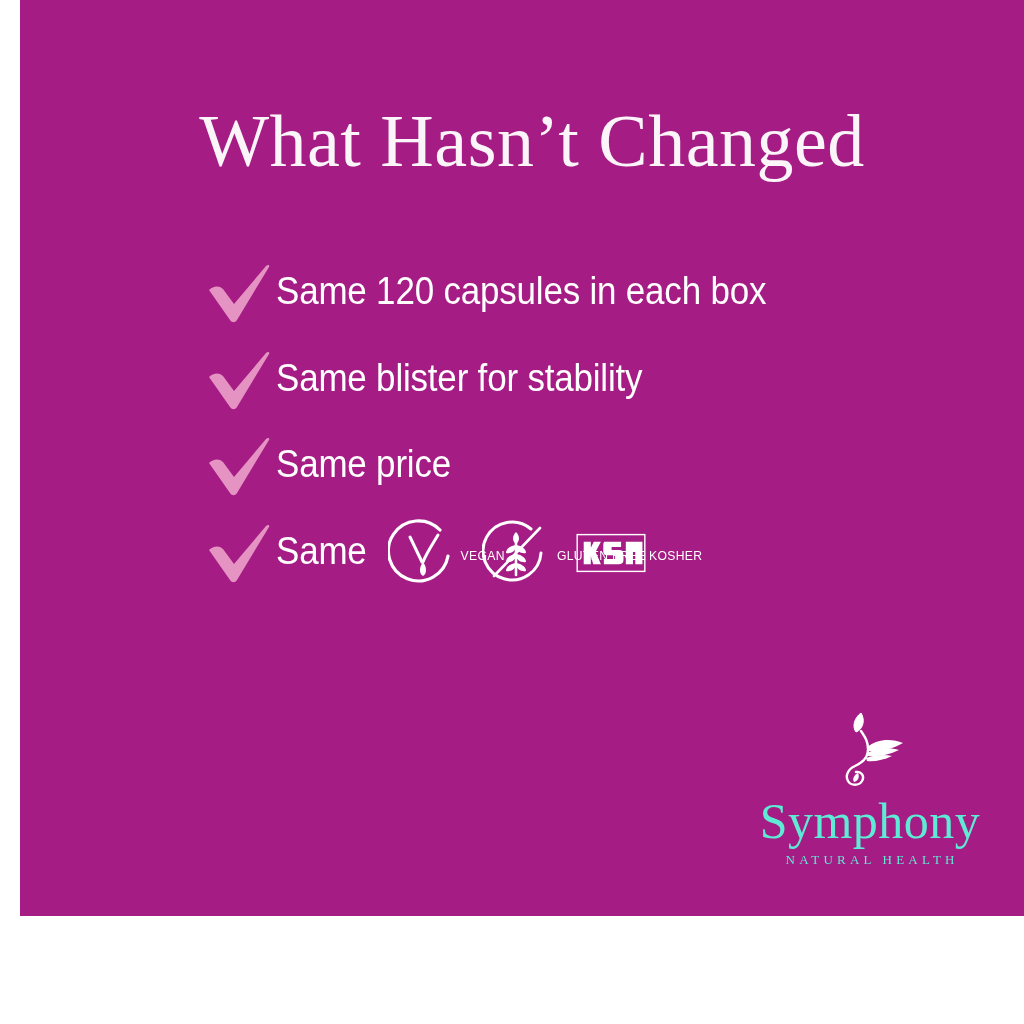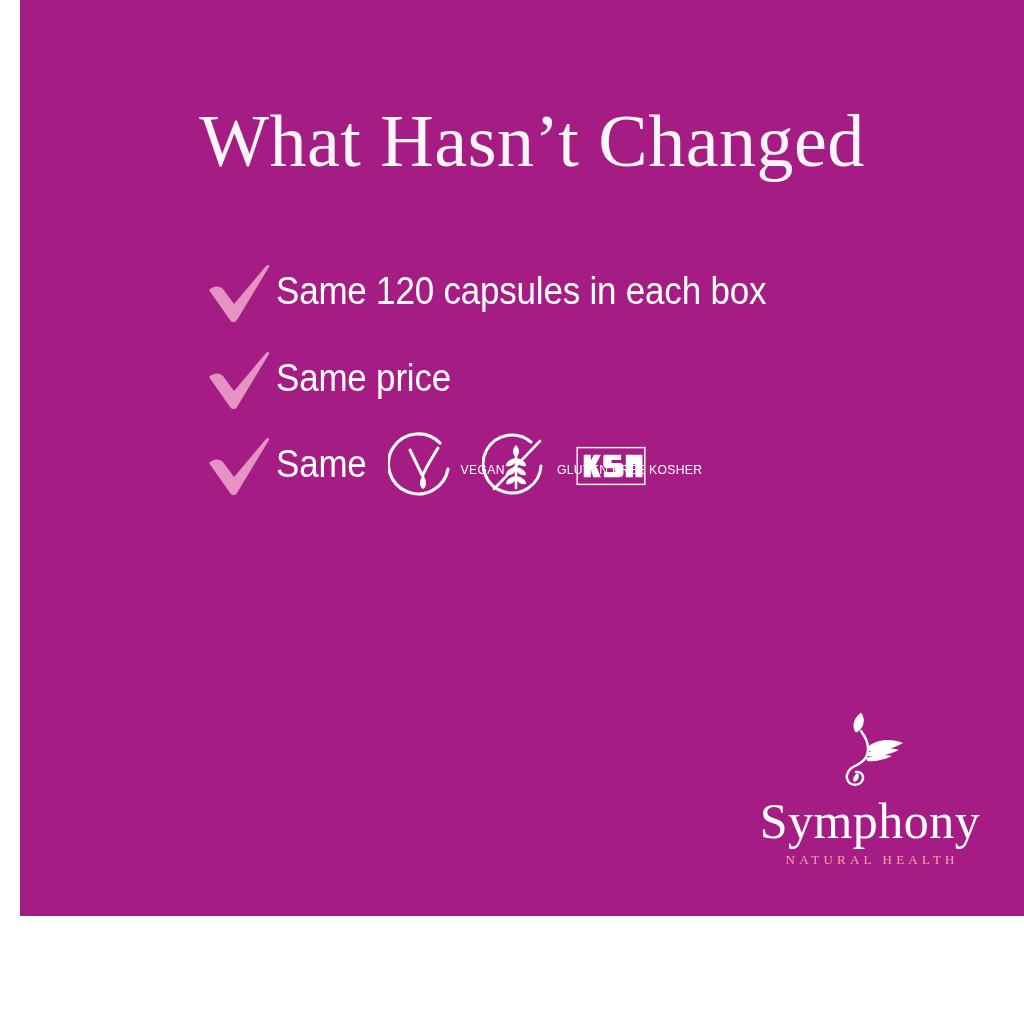--- a/index.html
+++ b/index.html
@@ -122,30 +122,30 @@
     flex-direction: column;
     align-items: center;
   }
   .logo-mark {
     width: 86px;
     height: 86px;
   }
   .logo-mark svg { display: block; width: 86px; height: 86px; }
   .logo-word {
     margin-top: 2px;
-    color: #ffffff;
+    color: #5eead4;
     font-family: "Liberation Serif", "DejaVu Serif", serif;
     font-size: 50px;
     font-weight: 400;
     line-height: 1.05;
     letter-spacing: 0.5px;
   }
   .logo-sub {
     margin-top: 5px;
-    color: #fca5a5;
+    color: #5eead4;
     font-family: "Liberation Serif", "DejaVu Serif", serif;
     font-size: 13px;
     letter-spacing: 4.2px;
     font-weight: 400;
     text-indent: 4.2px;
   }
 </style>
 </head>
 <body>
 
@@ -158,20 +158,28 @@
 
     <div class="check-row">
       <span class="check-icon">
         <svg viewBox="0 0 70 66" xmlns="http://www.w3.org/2000/svg">
           <path d="M3 26 C7 22 13 21 17 25 L28 40 L60 2 C62 0 64 1 63 3 L31 56 C29 59 26 59 24 56 Z" fill="#E493C2"></path>
         </svg>
       </span>
       <span class="check-label">Same 120 capsules in each box</span>
     </div>
 
+    <div class="check-row">
+      <span class="check-icon">
+        <svg viewBox="0 0 70 66" xmlns="http://www.w3.org/2000/svg">
+          <path d="M3 26 C7 22 13 21 17 25 L28 40 L60 2 C62 0 64 1 63 3 L31 56 C29 59 26 59 24 56 Z" fill="#E493C2"></path>
+        </svg>
+      </span>
+      <span class="check-label">Same blister for stability</span>
+    </div>
 
 
     <div class="check-row">
       <span class="check-icon">
         <svg viewBox="0 0 70 66" xmlns="http://www.w3.org/2000/svg">
           <path d="M3 26 C7 22 13 21 17 25 L28 40 L60 2 C62 0 64 1 63 3 L31 56 C29 59 26 59 24 56 Z" fill="#E493C2"></path>
         </svg>
       </span>
       <span class="check-label">Same price</span>
     </div>

